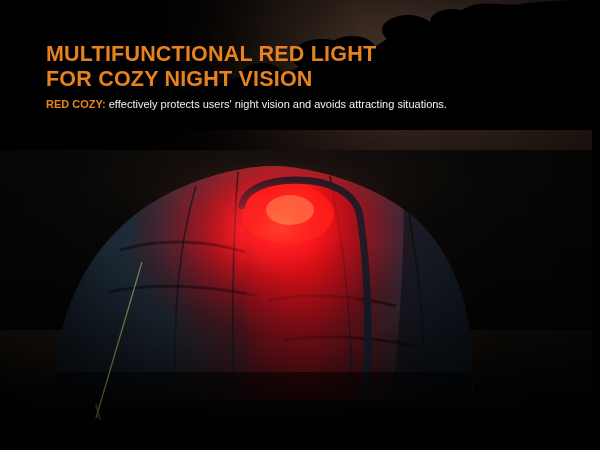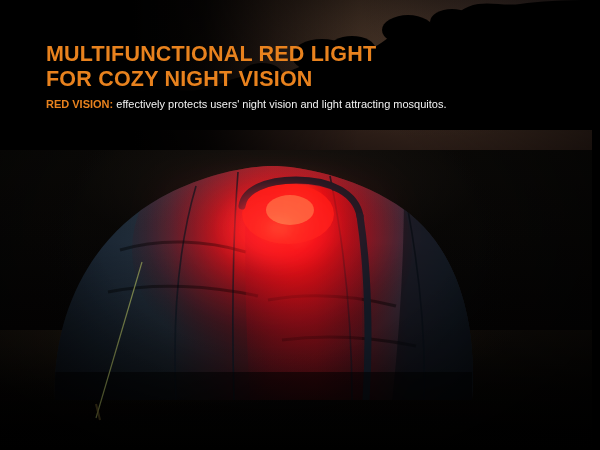--- a/index.html
+++ b/index.html
@@ -181,17 +181,17 @@
     <div class="glow-wide"></div>
     <div class="glow-core"></div>
   </div>
 
   <div class="vignette"></div>
 
   <div class="headline">MULTIFUNCTIONAL RED LIGHT
 FOR COZY NIGHT VISION</div>
 
   <div class="bodyline l1">
-    <span class="lbl">RED VISION:</span><span> effectively protects users' night vision and light attracting mosquitos.</span>
+    <span class="lbl">RED COZY:</span><span> effectively protects users' night vision and avoids attracting situations.</span>
   </div>
 
 
 </div>
 
 </body></html>

